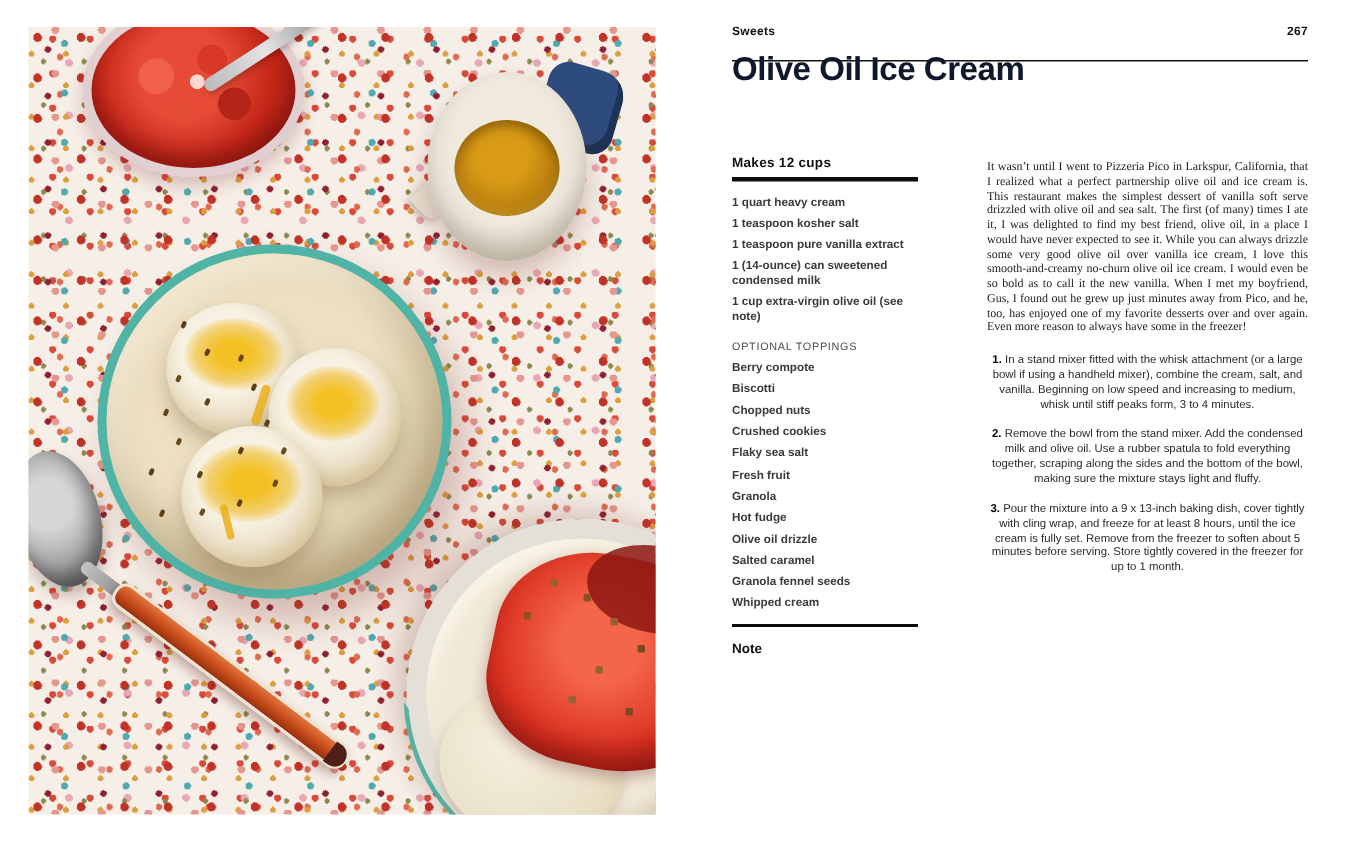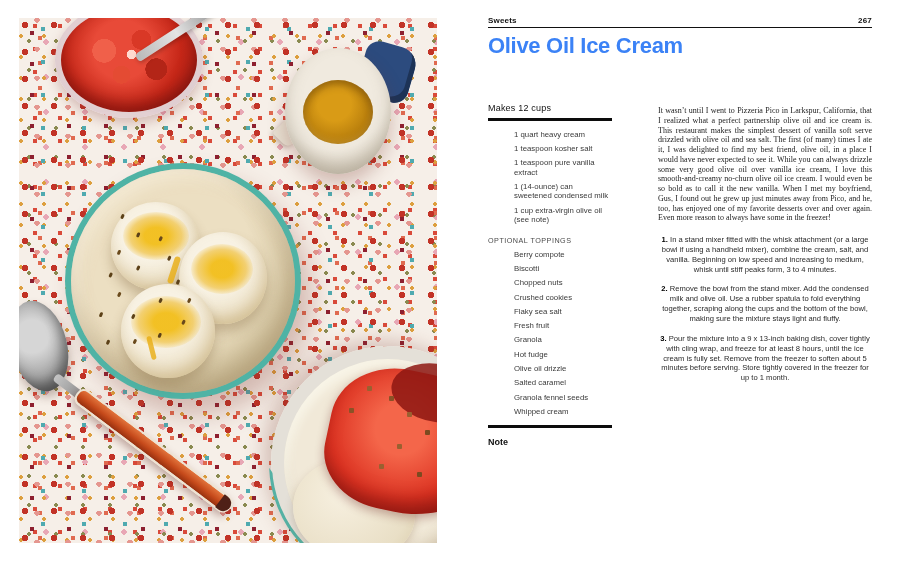--- a/index.html
+++ b/index.html
@@ -160,33 +160,32 @@
   .spoon-handle::after{
     content:"";position:absolute;right:-1px;top:-1px;bottom:-1px;width:12px;
     background:#4f2017;border-radius:0 8px 8px 0;
   }
   
   .recipe{position:absolute;left:460px;top:0;width:440px;height:563px;}
   .running-head{
     position:absolute;left:28px;right:28px;top:13px;height:12px;
     display:flex;justify-content:space-between;align-items:flex-end;
     font-size:8px;font-weight:bold;letter-spacing:.2px;
-    border-bottom:1.5px solid #111;padding-bottom:2px;
+    border-bottom:1.5px solid #111;padding-bottom:15px;
   }
   .title{
     position:absolute;left:28px;top:33px;margin:0;
-    font-size:22px;font-weight:800;letter-spacing:-.3px;color:#3b82f6;
+    font-size:22px;font-weight:800;letter-spacing:-.3px;color:#0f172a;
   }
   .ing-col{position:absolute;left:28px;top:103px;width:124px;}
-  .yield{font-size:9px;font-weight:normal;letter-spacing:.2px;}
+  .yield{font-size:9px;font-weight:bold;letter-spacing:.2px;}
   .rule{height:2.5px;background:#0c0c0c;margin:5px 0 9px 0;}
   .ing,.topping{
     font-size:7.8px;line-height:1.22;color:#3a3a3a;margin-bottom:4.8px;
-    font-weight:400;
-    margin-left:26px;
+    font-weight:700;
   }
   .top-label{
     font-size:7.2px;letter-spacing:.5px;color:#4a4a4a;margin:11px 0 5px 0;
   }
   .rule2{margin-top:9px;}
   .note-label{font-size:9px;font-weight:bold;margin-top:7px;}
   .note-text{
     font-family:"Liberation Serif",serif;font-size:8px;line-height:1.4;
     color:#222;margin-top:2px;
   }
@@ -272,16 +271,16 @@
       <div class="topping">Granola fennel seeds</div>
       <div class="topping">Whipped cream</div>
     </div>
     <div class="rule rule2"></div>
     <div class="note-label">Note</div>
   </div>
 
   <div class="main-col">
     <p class="intro">It wasn’t until I went to Pizzeria Pico in Larkspur, California, that I realized what a perfect partnership olive oil and ice cream is. This restaurant makes the simplest dessert of vanilla soft serve drizzled with olive oil and sea salt. The first (of many) times I ate it, I was delighted to find my best friend, olive oil, in a place I would have never expected to see it. While you can always drizzle some very good olive oil over vanilla ice cream, I love this smooth-and-creamy no-churn olive oil ice cream. I would even be so bold as to call it the new vanilla. When I met my boyfriend, Gus, I found out he grew up just minutes away from Pico, and he, too, has enjoyed one of my favorite desserts over and over again. Even more reason to always have some in the freezer!</p>
     <p class="step"><b>1.</b> <span>In a stand mixer fitted with the whisk attachment (or a large bowl if using a handheld mixer), combine the cream, salt, and vanilla. Beginning on low speed and increasing to medium, whisk until stiff peaks form, 3 to 4 minutes.</span></p>
-    <p class="step"><b>2.</b> <span>Remove the bowl from the stand mixer. Add the condensed milk and olive oil. Use a rubber spatula to fold everything together, scraping along the cups and the bottom of the bowl, making sure the mixture stays light and fluffy.</span></p>
+    <p class="step"><b>2.</b> <span>Remove the bowl from the stand mixer. Add the condensed milk and olive oil. Use a rubber spatula to fold everything together, scraping along the sides and the bottom of the bowl, making sure the mixture stays light and fluffy.</span></p>
     <p class="step"><b>3.</b> <span>Pour the mixture into a 9 x 13-inch baking dish, cover tightly with cling wrap, and freeze for at least 8 hours, until the ice cream is fully set. Remove from the freezer to soften about 5 minutes before serving. Store tightly covered in the freezer for up to 1 month.</span></p>
   </div>
 </div>
 
 </body></html>

